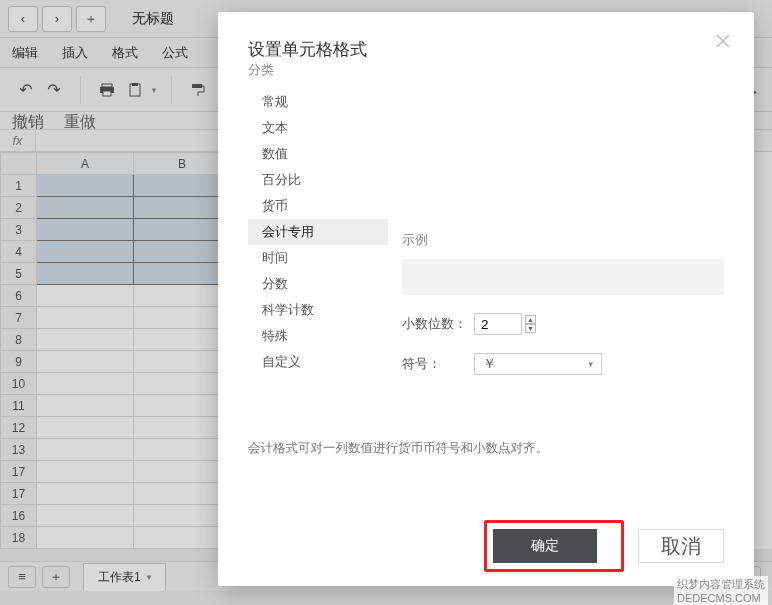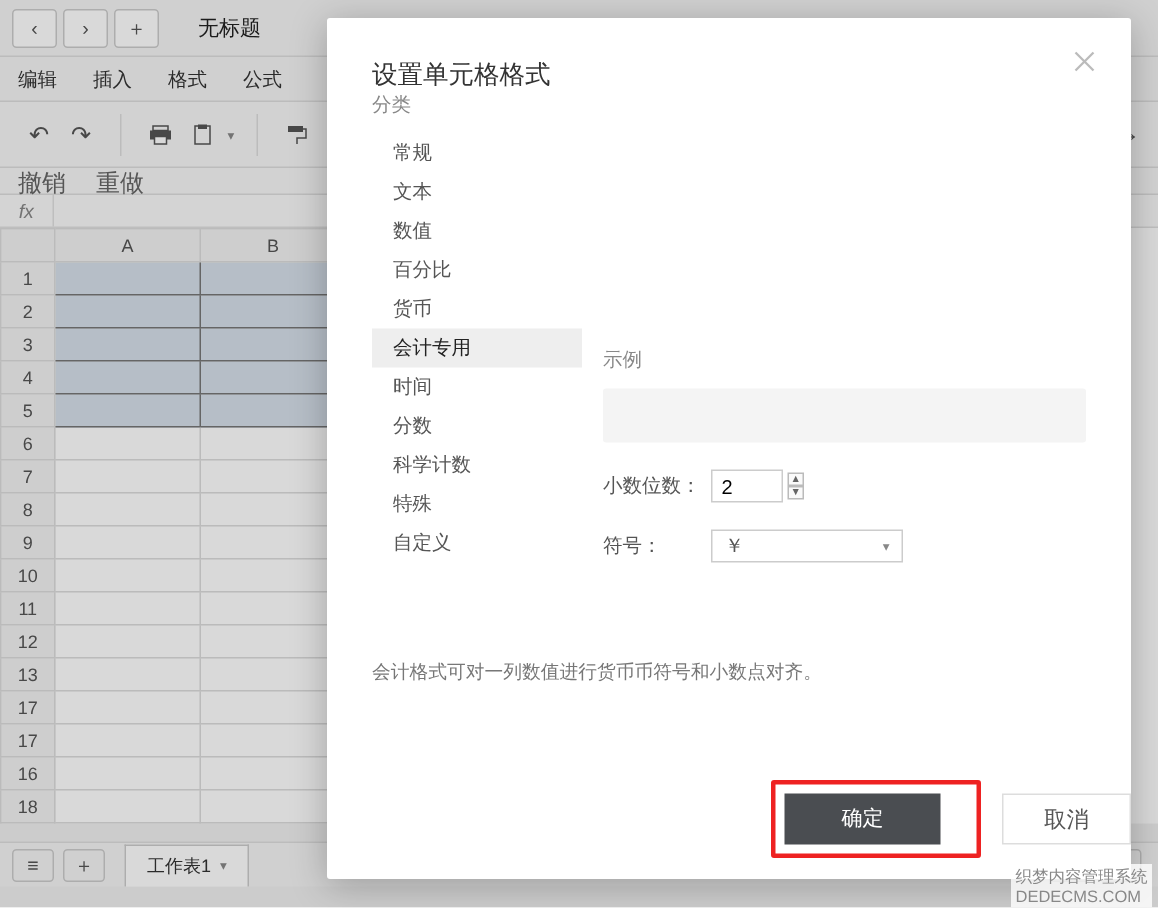--- a/index.html
+++ b/index.html
@@ -63,25 +63,25 @@
   .right-col{flex:1;margin-left:14px;}
   .preview-box{margin-top:10px;width:322px;height:36px;background:#f4f4f4;border-radius:2px;}
   .field-row{display:flex;align-items:center;margin-top:18px;font-size:13px;color:#555;}
   .field-row .lbl{width:72px;}
   .num-input{width:48px;height:22px;border:1px solid #ccc;text-align:left;padding:0 6px;}
   .spinner{display:flex;flex-direction:column;margin-left:3px;}
   .spinner div{width:11px;height:9px;border:1px solid #bbb;font-size:7px;display:flex;align-items:center;justify-content:center;cursor:pointer;color:#666;background:#fafafa;}
   .select-box{width:128px;height:22px;border:1px solid #ccc;display:flex;align-items:center;padding:0 8px;cursor:pointer;justify-content:space-between;}
   .select-box .dd{font-size:9px;color:#888;}
   .desc{position:absolute;left:30px;top:428px;font-size:12.5px;color:#777;}
-  .dialog-footer{position:absolute;left:0;bottom:0;width:100%;height:80px;display:flex;align-items:center;justify-content:flex-end;}
+  .dialog-footer{position:absolute;left:0;bottom:0;width:100%;height:80px;display:flex;align-items:center;justify-content:flex-end;padding-right:30px;}
   .highlight-box{border:3px solid #e22;padding:6px 6px;display:flex;align-items:center;border-radius:2px;}
   .ok-btn{width:104px;height:34px;background:#4a4d51;color:#fff;display:flex;align-items:center;justify-content:center;cursor:pointer;font-size:14px;}
   .gap{width:18px;}
-  .cancel-btn{width:86px;height:34px;border:1px solid #ddd;display:flex;align-items:center;justify-content:center;cursor:pointer;font-size:15px;color:#555;margin-left:14px;}
+  .cancel-btn{width:86px;height:34px;border:1px solid #ddd;display:flex;align-items:center;justify-content:center;cursor:pointer;font-size:20px;color:#555;margin-left:14px;}
 </style>
 </head>
 <body>
 
 <div class="tabbar">
   <div class="nav-btn first">‹</div>
   <div class="nav-btn">›</div>
   <div class="nav-btn">＋</div>
   <div class="file-tab">无标题</div>
 </div>

